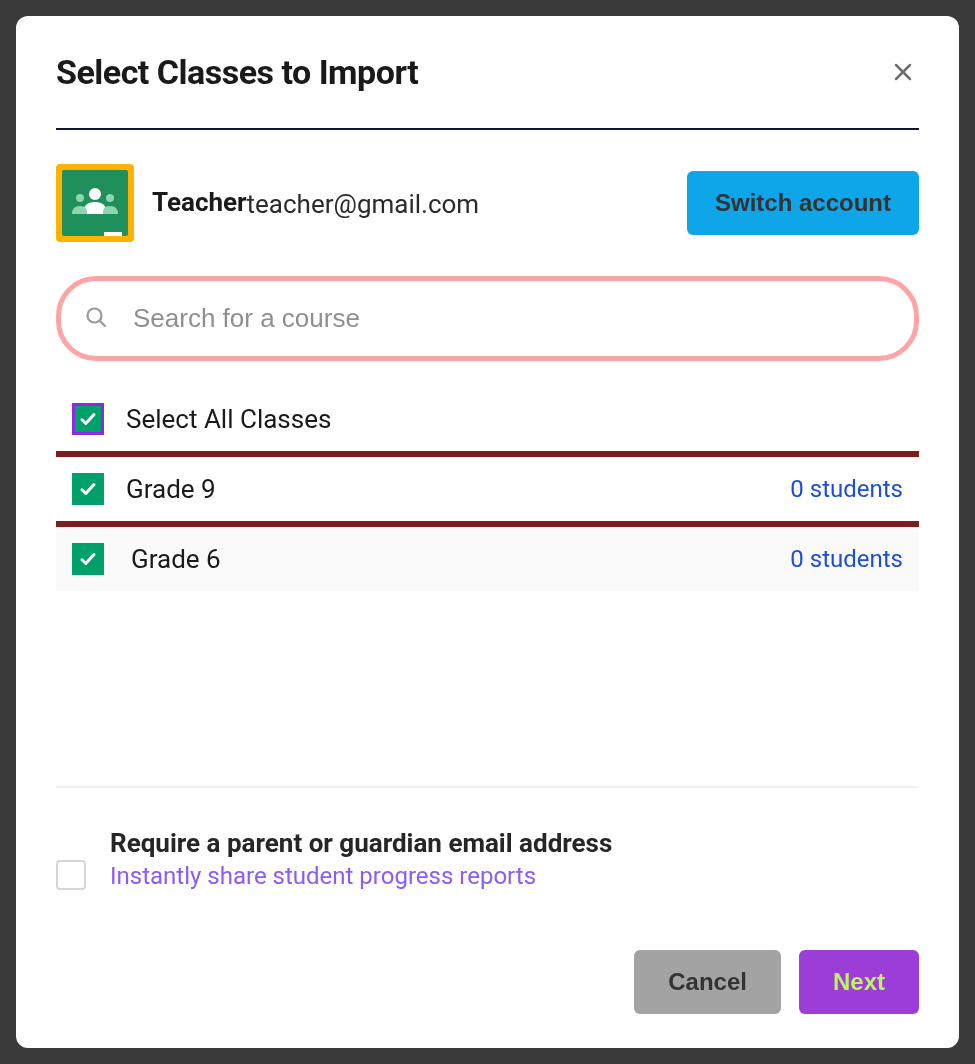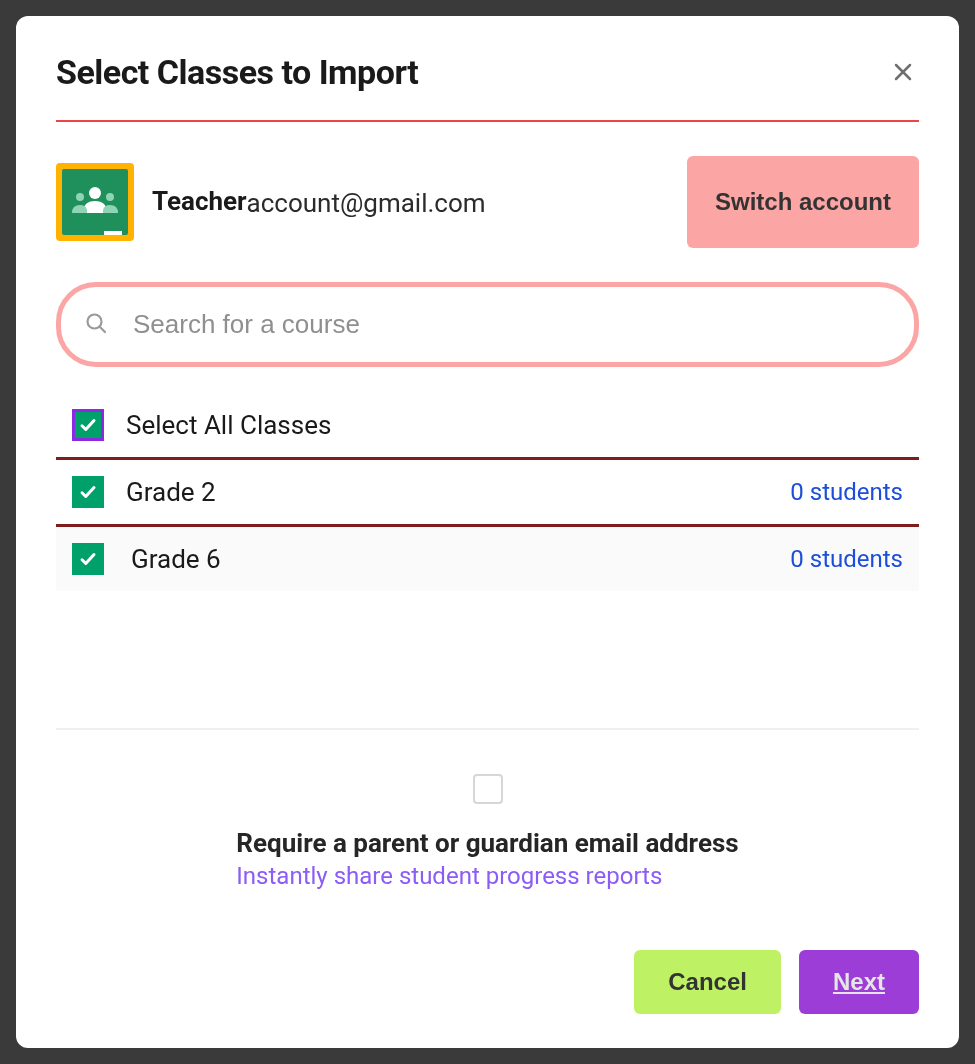--- a/index.html
+++ b/index.html
@@ -20,22 +20,22 @@
       right: 16px;
       bottom: 16px;
       padding: 36px 40px 34px 40px;
       display: flex;
       flex-direction: column;
     }
     .modal-header {
       display: flex;
       justify-content: space-between;
       align-items: center;
-      padding-bottom: 28px;
-      border-bottom: 2px solid #ef4444;
+      padding-bottom: 36px;
+      border-bottom: 2px solid #0f172a;
     }
     .modal-title {
       font-size: 34px;
       font-weight: 700;
       color: #1a1a1a;
       letter-spacing: -0.5px;
     }
     .close-btn {
       cursor: pointer;
       color: #6f6f6f;
@@ -90,24 +90,24 @@
       font-weight: 700;
       color: #1a1a1a;
     }
     .teacher-email {
       font-size: 26px;
       font-weight: 400;
       color: #2b2b2b;
       margin-top: 2px;
     }
     .switch-btn {
-      background: #fca5a5;
+      background: #0ea5e9;
       border: none;
       border-radius: 6px;
-      padding: 32px 28px;
+      padding: 18px 28px;
       font-size: 24px;
       font-weight: 600;
       color: #333;
       cursor: pointer;
     }
     .search-wrap {
       margin-top: 34px;
       position: relative;
     }
     .search-input {
@@ -127,21 +127,21 @@
       transform: translateY(-50%);
       color: #9a9a9a;
     }
     .list {
       margin-top: 34px;
     }
     .list-row {
       display: flex;
       align-items: center;
       padding: 16px 16px;
-      border-bottom: 3px solid #7f1d1d;
+      border-bottom: 6px solid #7f1d1d;
       gap: 22px;
     }
     .list-row.select-all { padding-top: 8px; }
     .list-row.alt { background: #fafafa; border-bottom: none; gap: 27px; }
     .checkbox {
       width: 32px;
       height: 32px;
       background: #00a06a;
       display: flex;
       align-items: center;
@@ -168,22 +168,21 @@
     }
     .spacer { flex: 1; }
     .divider {
       border-top: 2px solid #f0f0f0;
       margin-top: 20px;
     }
     .require-row {
       display: flex;
       gap: 24px;
       margin-top: 40px;
-      align-items: center;
-      flex-direction: column;
+      align-items: flex-end;
     }
     .require-cb {
       width: 30px;
       height: 30px;
       margin-top: 4px;
       flex-shrink: 0;
     }
     .require-texts { display: flex; flex-direction: column; gap: 4px; }
     .require-title {
       font-size: 26px;
@@ -201,22 +200,22 @@
       margin-top: 60px;
     }
     .btn {
       border: none;
       border-radius: 6px;
       padding: 18px 34px;
       font-size: 24px;
       font-weight: 700;
       cursor: pointer;
     }
-    .btn-cancel { background: #bef264; color: #333; }
-    .btn-next { background: #9b3dd6; color: #e5e5e5; text-decoration: underline; }
+    .btn-cancel { background: #a3a3a3; color: #333; }
+    .btn-next { background: #9b3dd6; color: #bef264; }
   </style>
 </head>
 <body>
 
 <div class="modal">
 
   <div class="modal-header">
     <h1 class="modal-title">Select Classes to Import</h1>
     <div class="close-btn">
       <svg width="24" height="24" viewBox="0 0 24 24" fill="none" stroke="currentColor" stroke-width="2.5" stroke-linecap="round">
@@ -236,21 +235,21 @@
             <circle cx="10" cy="14" r="4" fill="#8fd4b5"></circle>
             <path d="M2 30 Q2 22 10 22 Q16 22 17 27 L17 30 Z" fill="#8fd4b5"></path>
             <circle cx="40" cy="14" r="4" fill="#8fd4b5"></circle>
             <path d="M33 27 Q34 22 40 22 Q48 22 48 30 L33 30 Z" fill="#8fd4b5"></path>
           </svg>
           <div class="gc-bar"></div>
         </div>
       </div>
       <div class="account-info">
         <span class="teacher-label">Teacher</span>
-        <span class="teacher-email">account@gmail.com</span>
+        <span class="teacher-email">teacher@gmail.com</span>
       </div>
     </div>
     <button class="switch-btn">Switch account</button>
   </div>
 
   <div class="search-wrap">
     <span class="search-icon">
       <svg width="24" height="24" viewBox="0 0 24 24" fill="none" stroke="currentColor" stroke-width="2.2">
         <circle cx="10.5" cy="10.5" r="7"></circle>
           <line x1="21" y1="21" x2="15.5" y2="15.5" stroke-linecap="round"></line>
@@ -268,21 +267,21 @@
       </div>
       <span class="row-label">Select All Classes</span>
     </div>
 
     <div class="list-row">
       <div class="checkbox">
         <svg width="18" height="18" viewBox="0 0 24 24" fill="none" stroke="#fff" stroke-width="4" stroke-linecap="round" stroke-linejoin="round">
             <polyline points="4 13 9 18 20 6"></polyline>
           </svg>
       </div>
-      <span class="row-label">Grade 2</span>
+      <span class="row-label">Grade 9</span>
       <span class="row-students">0 students</span>
     </div>
 
     <div class="list-row alt">
       <div class="checkbox">
         <svg width="18" height="18" viewBox="0 0 24 24" fill="none" stroke="#fff" stroke-width="4" stroke-linecap="round" stroke-linejoin="round">
             <polyline points="4 13 9 18 20 6"></polyline>
           </svg>
       </div>
       <span class="row-label">Grade 6</span>

